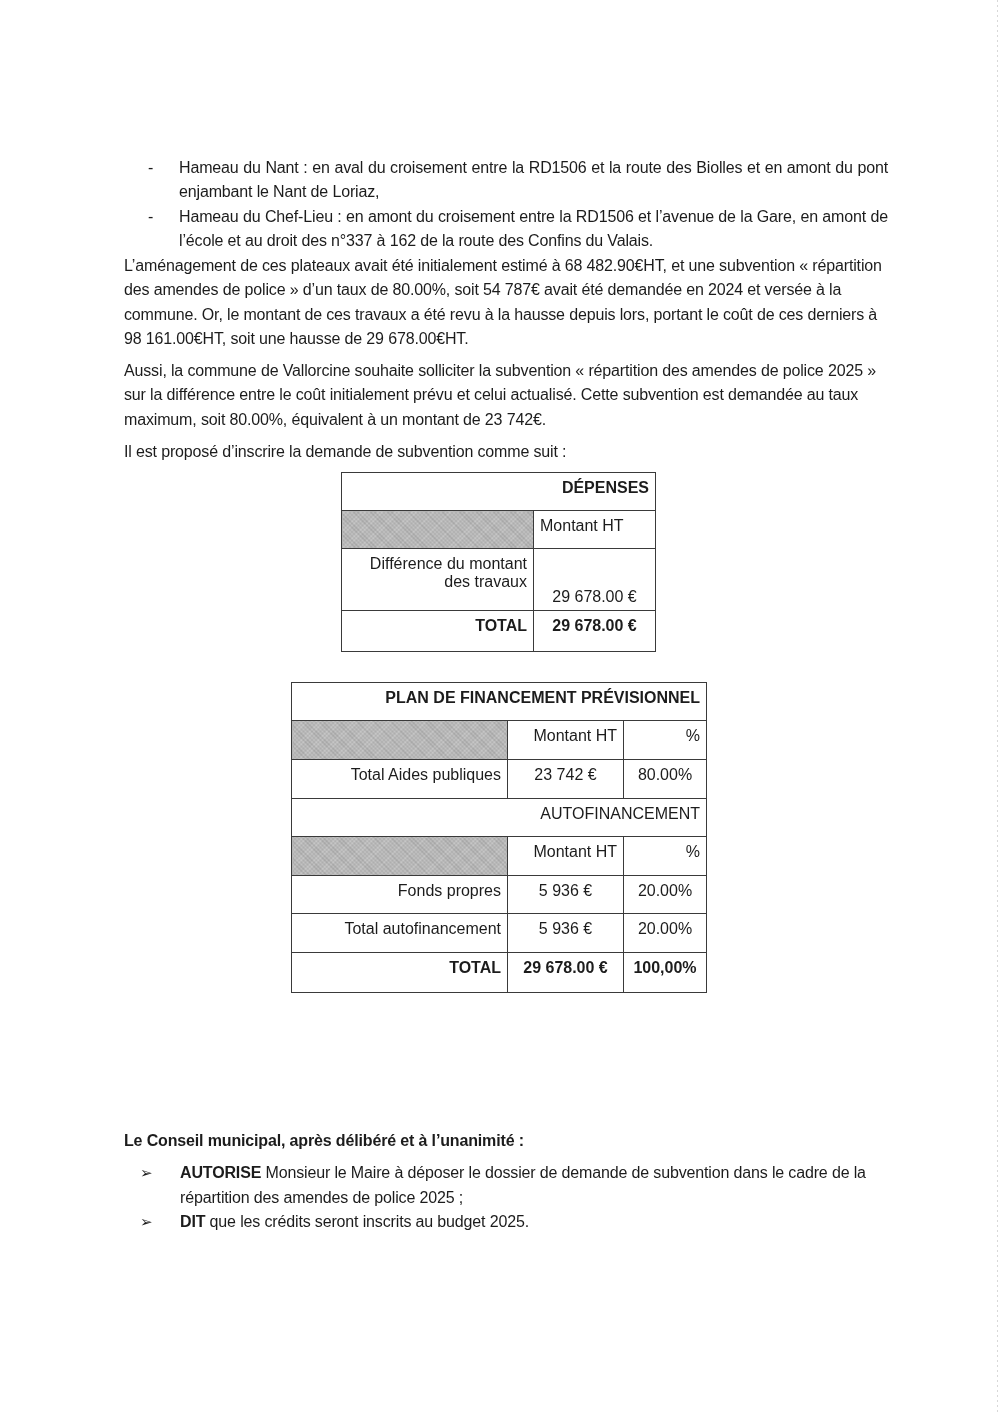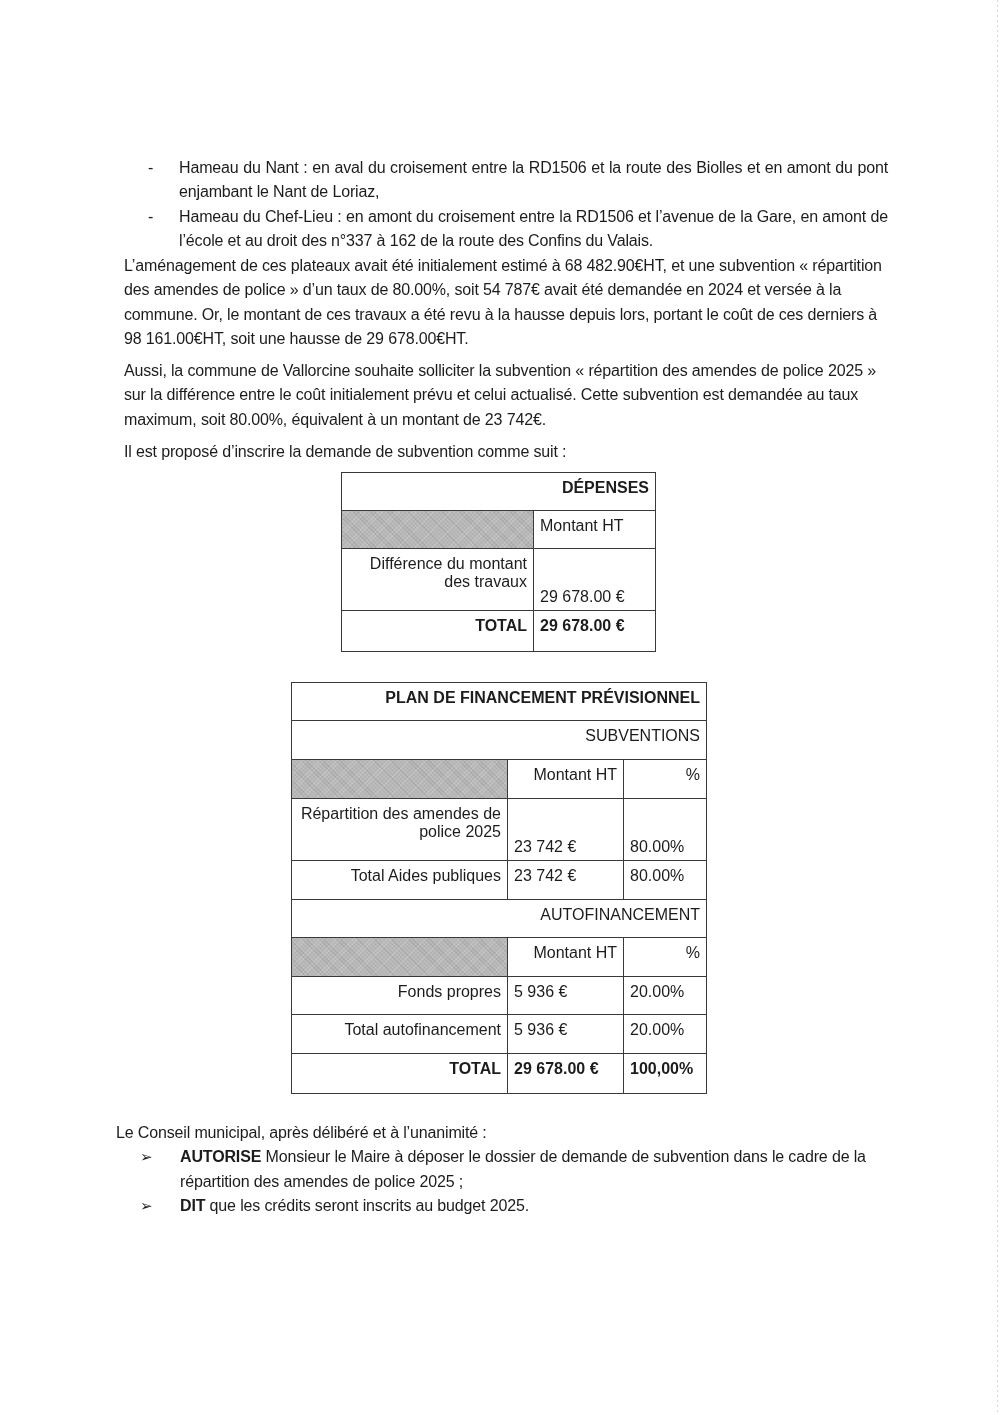--- a/index.html
+++ b/index.html
@@ -8,37 +8,37 @@
     font-family: "Liberation Sans", sans-serif; color: #1a1a1a; overflow: hidden;
   }
   .page { position: absolute; left: 0; top: 0; width: 1000px; height: 1415px; }
   .text { position: absolute; font-size: 16px; line-height: 24.3px; color: #1c1c1c; letter-spacing: -0.15px; }
   .bullets { left: 118px; top: 156px; width: 770px; }
   .bullet-item { position: relative; padding-left: 61px; text-align: justify; }
   .bullet-item .dash { position: absolute; left: 30px; top: 0; }
   .paras { left: 116px; top: 246px; width: 775px; }
   .paras p { margin: 8px; }
   .decision { left: 116px; top: 1121px; width: 775px; }
-  .decision .head { font-weight: normal; margin: 0; }
+  .decision .head { font-weight: bold; margin: 8px; }
   .decision .item { position: relative; padding-left: 64px; }
   .decision .arrow { position: absolute; left: 24px; top: 0; font-size: 15px; }
   .decision b { font-weight: bold; text-align: right; }
 
   table.fin {
     position: absolute; border-collapse: collapse; font-size: 16px; color: #1c1c1c;
     table-layout: fixed;
   }
   table.fin td { border: 1.5px solid #3a3a3a; padding: 0 6px; vertical-align: top; }
   .hatched {
     background-color: #b9b9b9;
     background-image: repeating-linear-gradient(45deg, rgba(0,0,0,0.12) 0 1px, transparent 1px 3px),
                       repeating-linear-gradient(-45deg, rgba(255,255,255,0.25) 0 1px, transparent 1px 3px);
   }
   .c { text-align: right; }
-  .r { text-align: left; }
+  .r { text-align: center; }
   .b { font-weight: bold; }
   .pt { padding-top: 6px !important; }
   .bottom { vertical-align: bottom !important; padding-bottom: 4px !important; }
 
   #depenses { left: 341px; top: 472px; width: 314px; }
   #plan { left: 291px; top: 682px; width: 415px; }
 
   .scan-edge {
     position: absolute; right: 2px; top: 0; width: 1px; height: 1415px;
     background: repeating-linear-gradient(180deg, #d8d8d8 0 2px, transparent 2px 5px);
@@ -94,31 +94,23 @@
     <colgroup>
         <col style="width:216px">
         <col style="width:116px">
         <col style="width:83px">
       </colgroup>
     <tbody>
         <tr style="height:38px">
       <td colspan="3" class="c b pt">PLAN DE FINANCEMENT PRÉVISIONNEL</td>
     </tr>
     <tr style="height:39px">
-      <td colspan="3" class="c pt">SUBVENTIONS</td>
-    </tr>
-    <tr style="height:39px">
       <td class="hatched"></td>
       <td class="c pt">Montant HT</td>
       <td class="c pt">%</td>
-    </tr>
-    <tr style="height:62px">
-      <td class="c pt">Répartition des amendes de police 2025</td>
-      <td class="r bottom">23 742 €</td>
-      <td class="r bottom">80.00%</td>
     </tr>
     <tr style="height:39px">
       <td class="c pt">Total Aides publiques</td>
       <td class="r pt">23 742 €</td>
       <td class="r pt">80.00%</td>
     </tr>
     <tr style="height:38px">
       <td colspan="3" class="c pt">AUTOFINANCEMENT</td>
     </tr>
     <tr style="height:39px">

